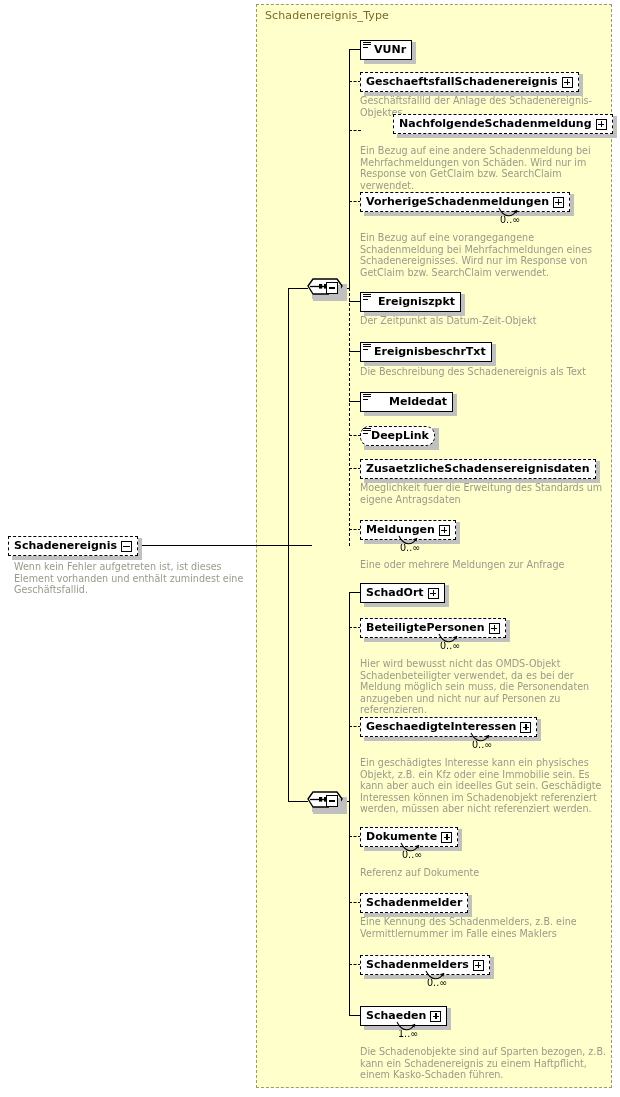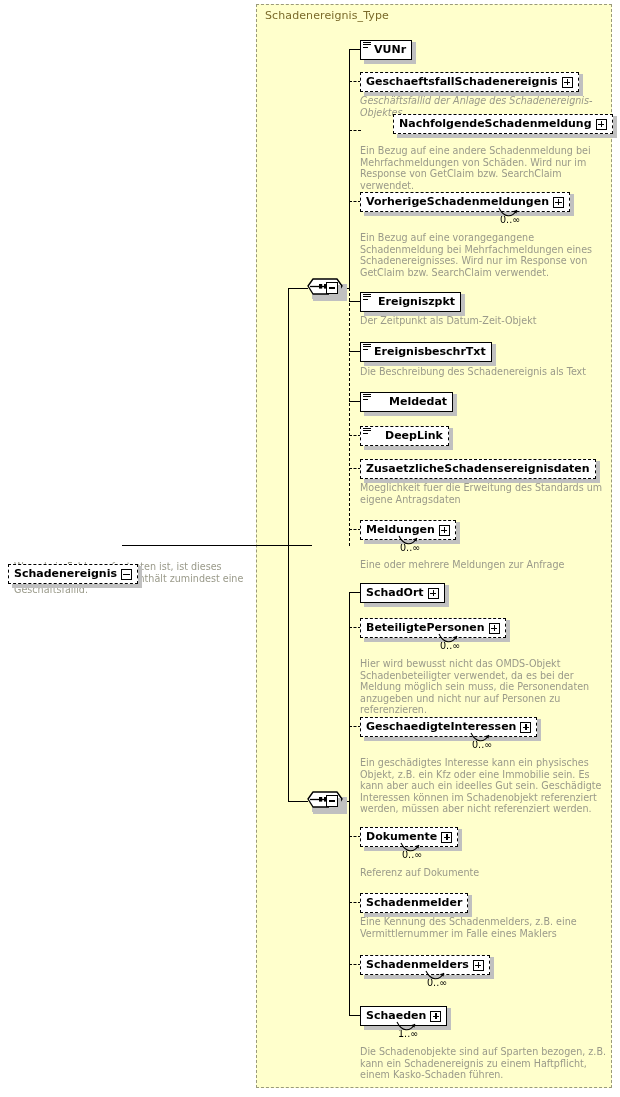--- a/index.html
+++ b/index.html
@@ -68,21 +68,21 @@
   .lnh{height:1.4px;}
   .lnv{width:1.4px;}
   .dsh-h{position:absolute;height:0;border-top:1.4px dashed #000;}
   .dsh-v{position:absolute;width:0;border-left:1.4px dashed #000;}
   
   .seq{position:absolute;z-index:4;}
   .seq svg{display:block;}
   
   .arc{position:absolute;z-index:5;}
   
-  #root-node{position:absolute;left:8px;top:534px;margin-top:28px;}
+  #root-node{position:absolute;left:8px;top:534px;}
 </style>
 </head>
 <body>
 
 <div id="type-box"></div>
 <div id="type-title">Schadenereignis_Type</div>
 
 <div id="root-node">
   <span class="wrapbox">
     <span class="shadow"></span>
@@ -149,21 +149,21 @@
 </div>
 
 <div class="node" style="left:360px;top:70px;">
   <span class="wrapbox">
     <span class="shadow"></span>
     <span class="nodebox opt">
       <span>GeschaeftsfallSchadenereignis</span><span class="plus"></span>
     </span>
   </span>
 </div>
-<div class="anno" style="left:360px;top:95px;width:245px;font-style:italic;">Geschäftsfallid der Anlage des Schadenereignis-Objektes</div>
+<div class="anno" style="left:360px;top:95px;width:245px;">Geschäftsfallid der Anlage des Schadenereignis-Objektes</div>
 
 <div class="node" style="left:360px;top:112px;padding-left:33px;">
   <span class="wrapbox">
     <span class="shadow"></span>
     <span class="nodebox opt">
       <span>NachfolgendeSchadenmeldung</span><span class="plus"></span>
     </span>
   </span>
 </div>
 <div class="anno" style="left:360px;top:145px;width:248px;">Ein Bezug auf eine andere Schadenmeldung bei Mehrfachmeldungen von Schäden. Wird nur im Response von GetClaim bzw. SearchClaim verwendet.</div>
@@ -225,21 +225,21 @@
           <i></i>
         </span>
       <span>Meldedat</span>
     </span>
   </span>
 </div>
 
 <div class="node" style="left:360px;top:424px;">
   <span class="wrapbox">
     <span class="shadow"></span>
-    <span class="nodebox opt" style="padding-left:24px;">
+    <span class="nodebox opt" style="padding-left:10px;border-radius:9px;">
       <span class="tglyph">
           <i></i>
           <i></i>
           <i></i>
         </span>
       <span>DeepLink</span>
     </span>
   </span>
 </div>
 

